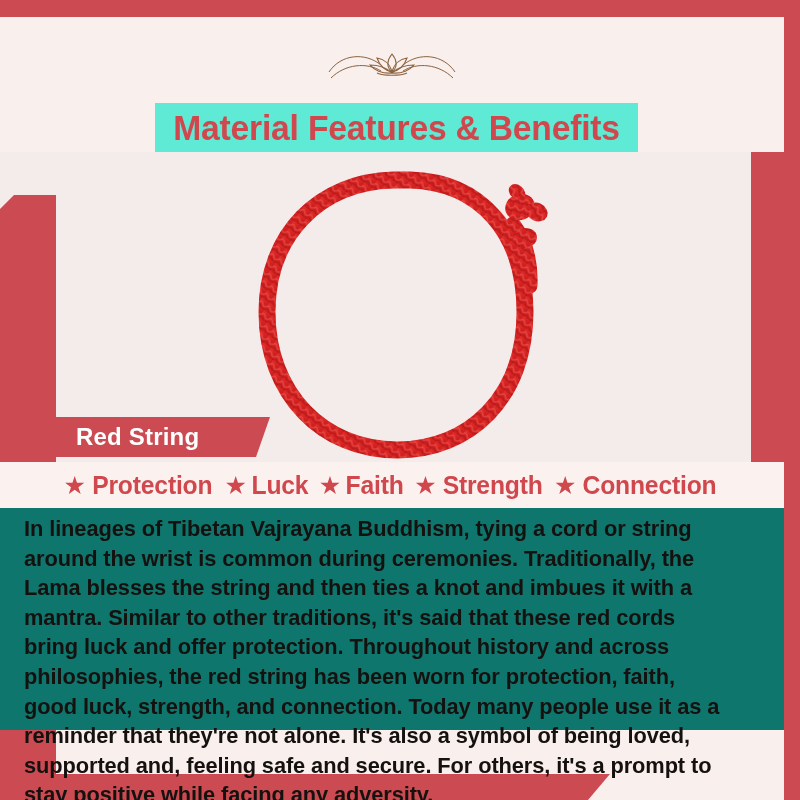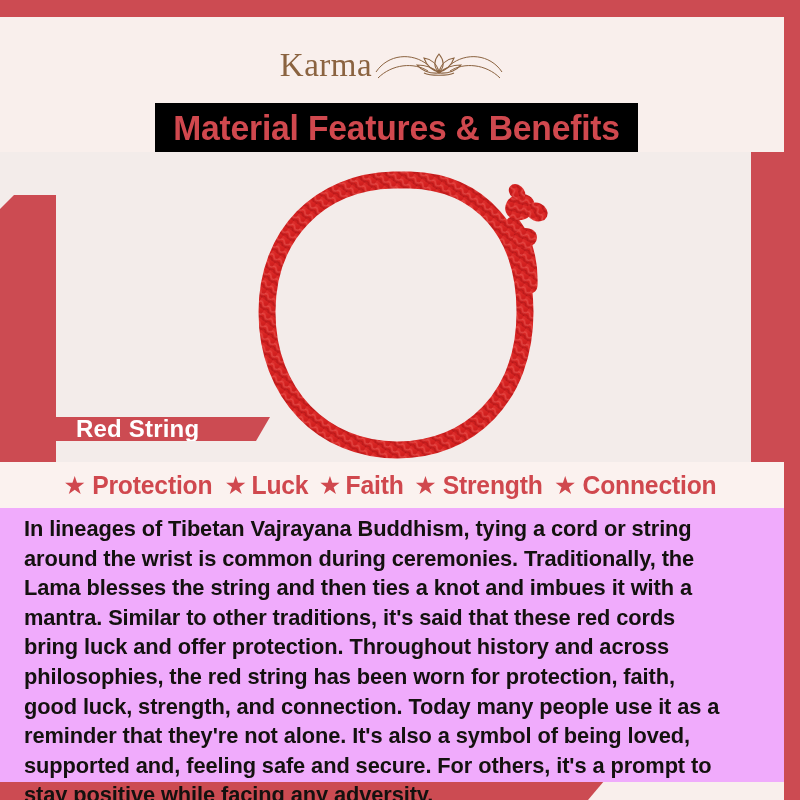--- a/index.html
+++ b/index.html
@@ -69,21 +69,21 @@
     width: 130px;
     height: 46px;
     display: block;
   }
 
   
   .title-band {
     position: absolute;
     left: 155px; top: 103px;
     width: 483px; height: 49px;
-    background: #000000;
+    background: #5eead4;
     display: flex;
     align-items: center;
     justify-content: center;
   }
   .title-text {
     font-family: "Liberation Sans Narrow", "Liberation Sans", sans-serif;
     font-weight: bold;
     font-size: 35px;
     color: #d0484e;
     letter-spacing: -0.2px;
@@ -134,21 +134,21 @@
     width: 610px;
     height: 26px;
     background: #cc4b52;
     clip-path: polygon(0 0, 100% 0, calc(100% - 22px) 100%, 0 100%);
   }
 
   
   .label-banner {
     position: absolute;
     left: 20px; top: 417px;
-    width: 250px; height: 24px;
+    width: 250px; height: 40px;
     background: #cc4b52;
     clip-path: polygon(0 0, 100% 0, calc(100% - 14px) 100%, 0 100%);
     display: flex;
     align-items: center;
   }
   .label-banner-text {
     font-family: "Liberation Sans Narrow", "Liberation Sans", sans-serif;
     font-weight: bold;
     font-size: 24px;
     color: #ffffff;
@@ -186,22 +186,22 @@
     color: #d0484e;
     letter-spacing: -0.2px;
     transform: scaleX(0.95);
   }
 
   
   .desc-block {
     position: absolute;
     left: 0; top: 508px;
     width: 784px;
-    height: 274px;
-    background: #f0abfc;
+    height: 222px;
+    background: #0f766e;
     box-sizing: border-box;
     padding: 6px 32px 0 24px;
   }
   .desc-text {
     font-family: "Liberation Sans Narrow", "Liberation Sans", sans-serif;
     font-size: 22.5px;
     font-weight: bold;
     color: #14110f;
     line-height: 29.6px;
     letter-spacing: -0.1px;
@@ -214,21 +214,20 @@
 <body>
 
 <div id="page">
 
   <div class="frame-inner"></div>
   <div class="frame-top"></div>
   <div class="frame-right"></div>
 
   <div class="logo-wrap">
     <div class="logo">
-      <span class="logo-word">Karma</span>
       <svg class="logo-mark" viewBox="0 0 130 46">
         <g fill="none" stroke="#8b6340" stroke-width="1">
           <path d="M2 30 C 14 12, 38 10, 54 23"></path>
           <path d="M4 36 C 18 22, 40 20, 54 29"></path>
           <path d="M128 30 C 116 12, 92 10, 76 23"></path>
           <path d="M126 36 C 112 22, 90 20, 76 29"></path>
         </g>
         <g fill="none" stroke="#8b6340" stroke-width="1.1">
           <path d="M65 12 C 60 18, 59 25, 65 30 C 71 25, 70 18, 65 12 Z"></path>
           <path d="M65 30 C 57 28, 52 22, 50 16 C 57 17, 63 22, 65 30 Z"></path>

